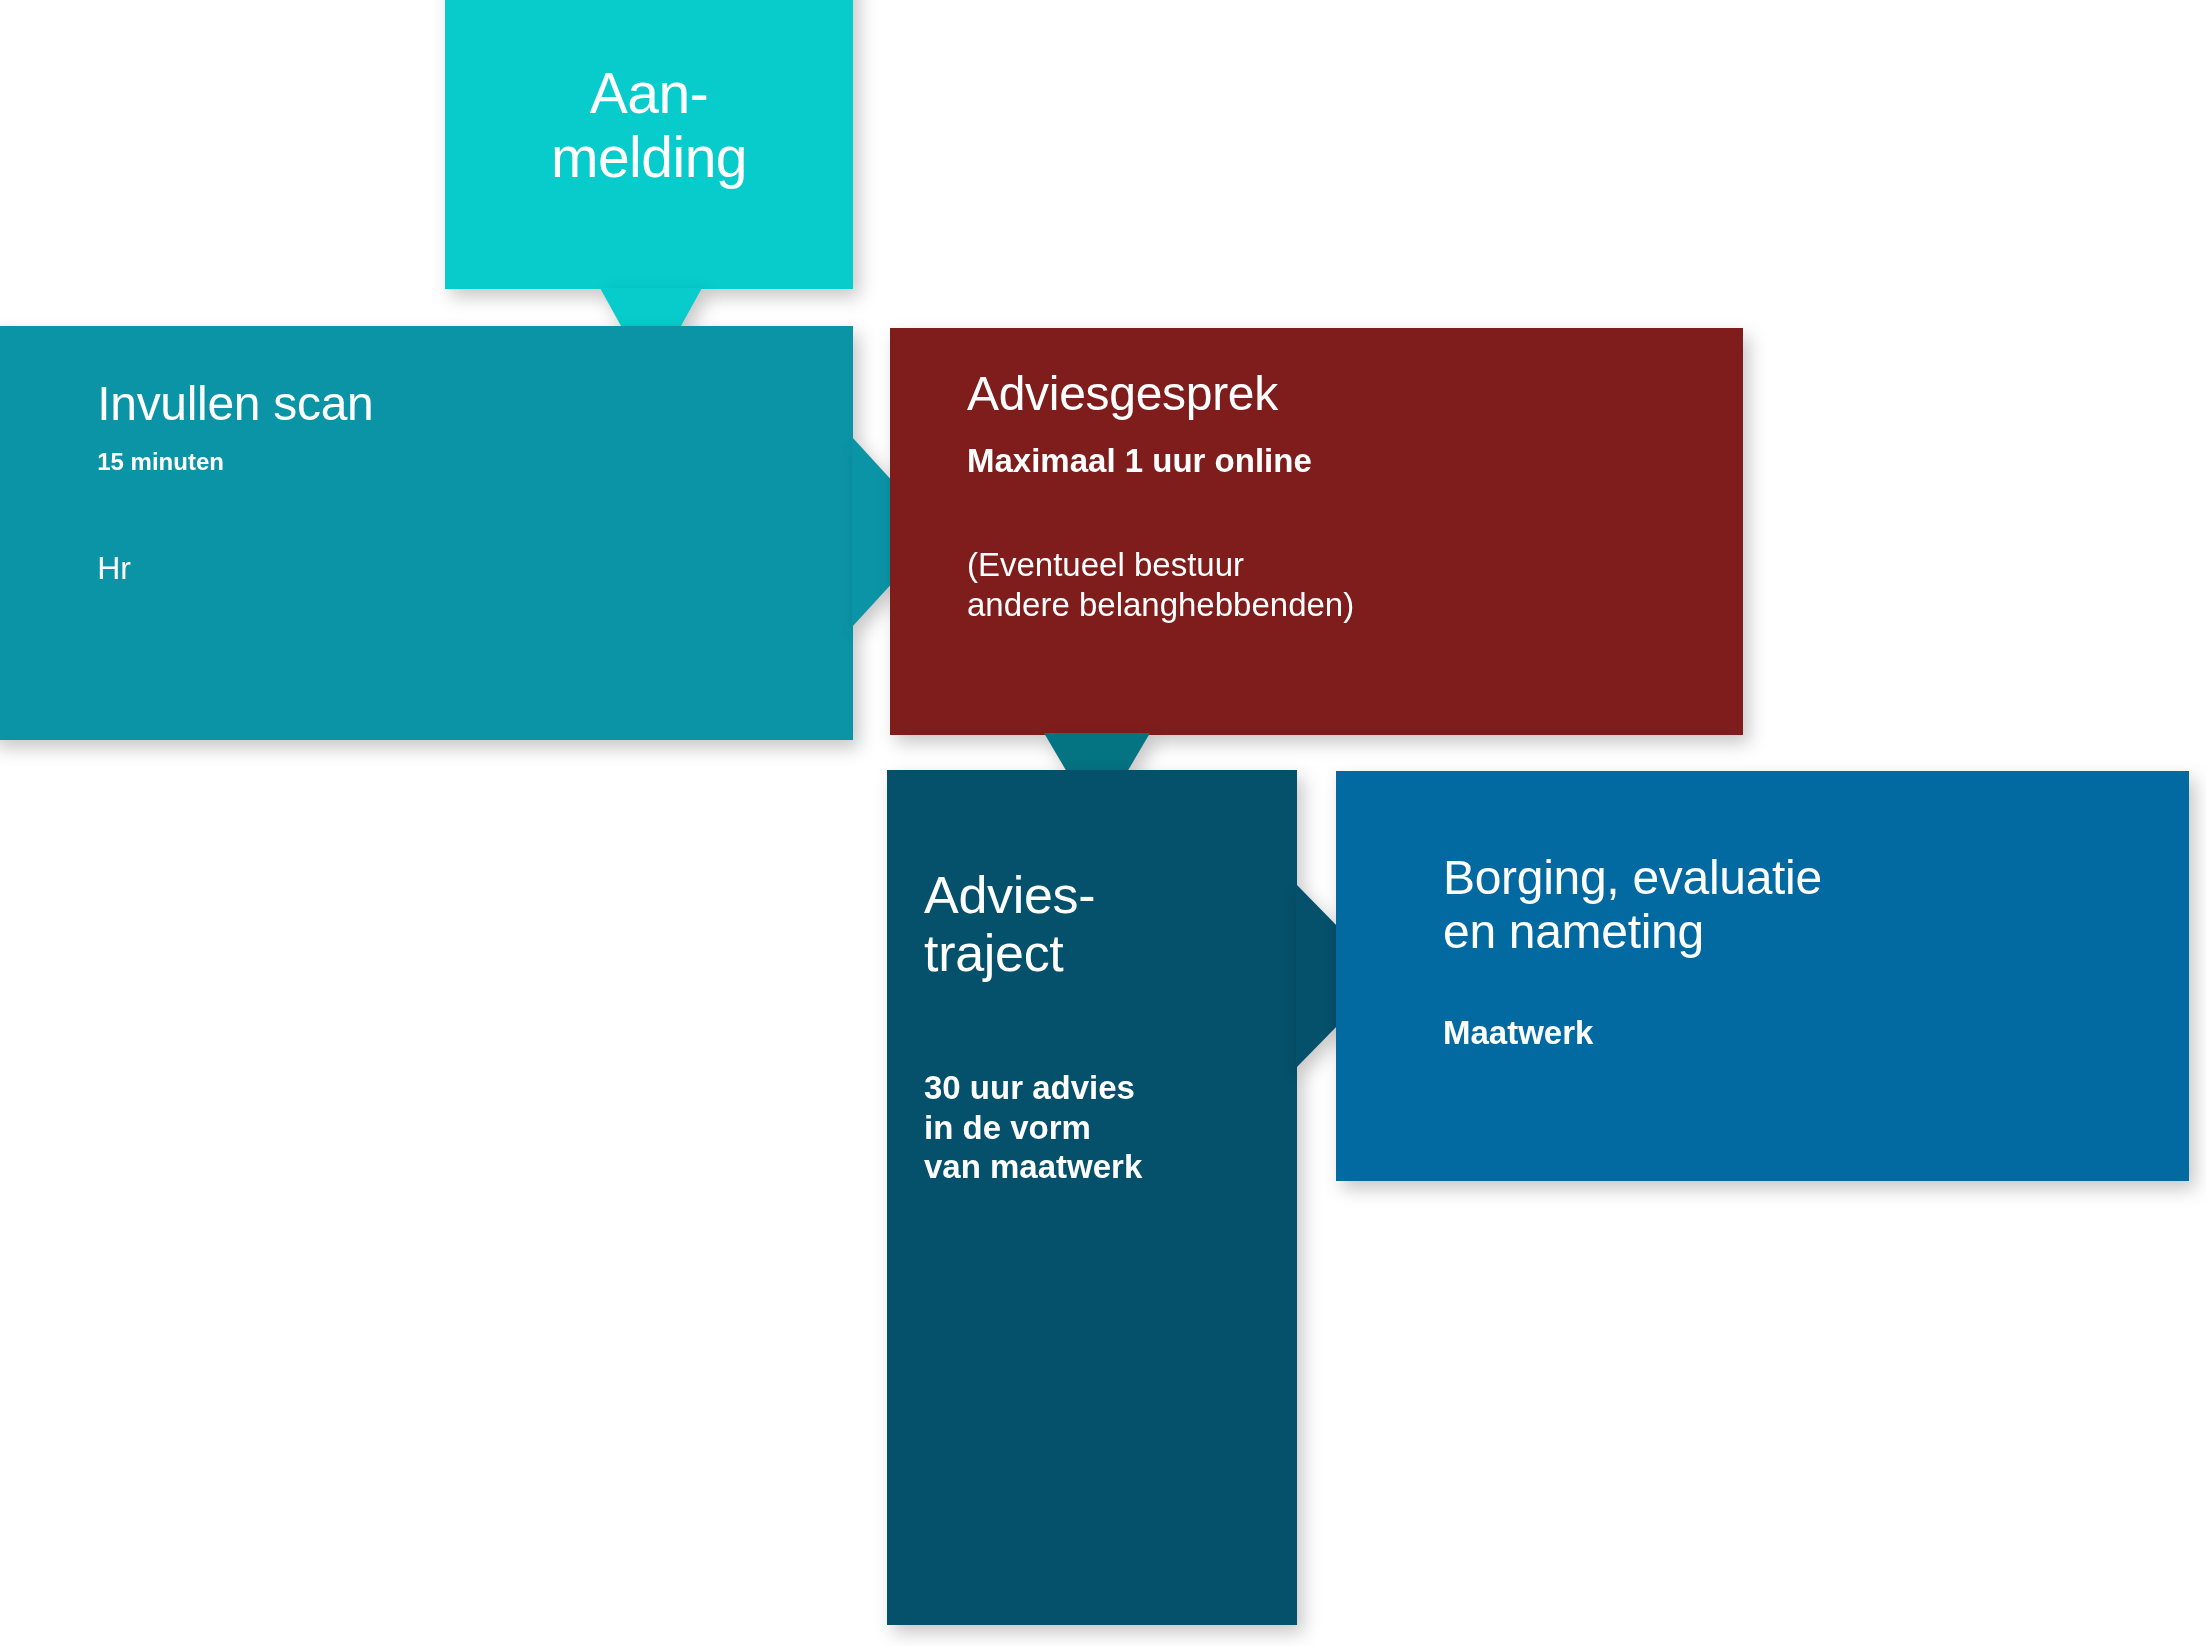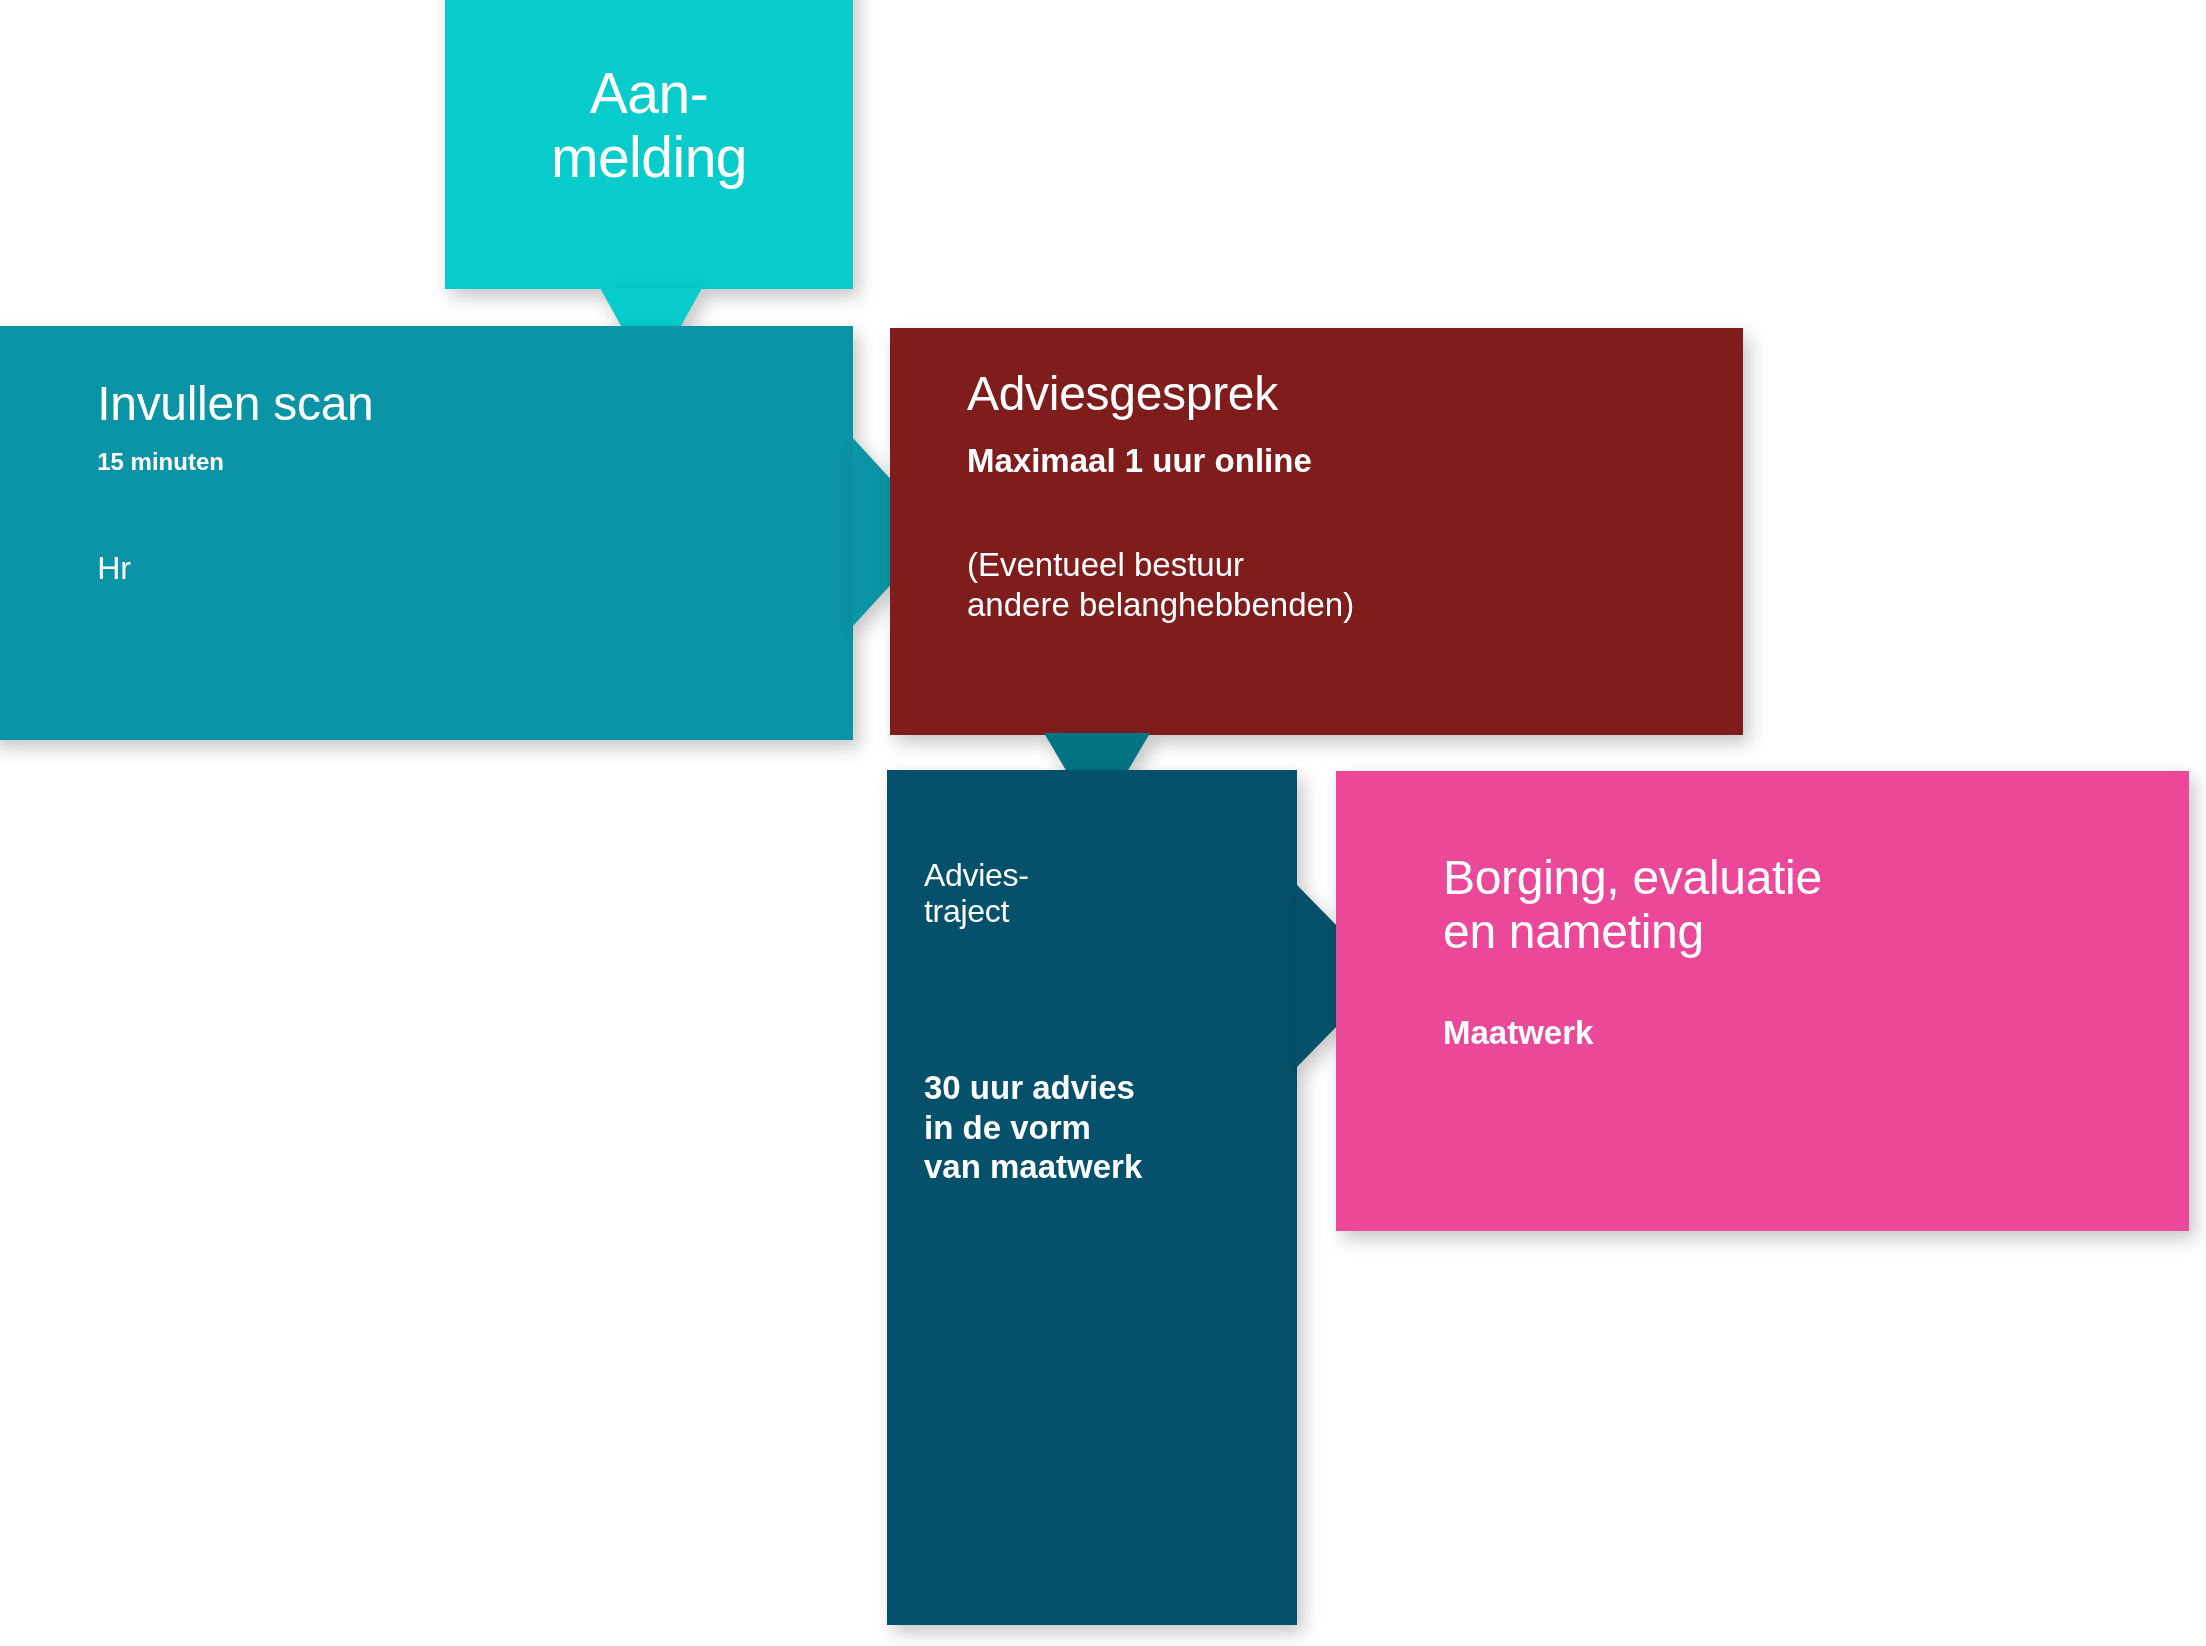--- a/index.html
+++ b/index.html
@@ -158,22 +158,22 @@
   #box-advies-traject {
     left: 887px;
     top: 770px;
     width: 410px;
     height: 855px;
     background: #05506A;
   }
   #box-advies-traject .title {
     position: absolute;
     left: 37px;
-    top: 88px;
-    font-size: 32px;
+    top: 96px;
+    font-size: 52px;
     letter-spacing: -0.3px;
   }
   #box-advies-traject .sub-strong {
     position: absolute;
     left: 37px;
     top: 298px;
     font-size: 33px;
   }
   #box-advies-traject .sub-light {
     position: absolute;
@@ -192,22 +192,22 @@
     border-bottom: 92px solid transparent;
     border-left: 90px solid #05506A;
     filter: drop-shadow(6.8px 8.8px 8.8px rgba(0,0,0,0.22));
   }
 
   
   #box-borging {
     left: 1336px;
     top: 771px;
     width: 853px;
-    height: 460px;
-    background: #ec4899;
+    height: 410px;
+    background: #0369a1;
   }
   #box-borging .title {
     position: absolute;
     left: 107px;
     top: 80px;
     font-size: 48px;
     letter-spacing: -0.3px;
   }
   #box-borging .sub-strong {
     position: absolute;

